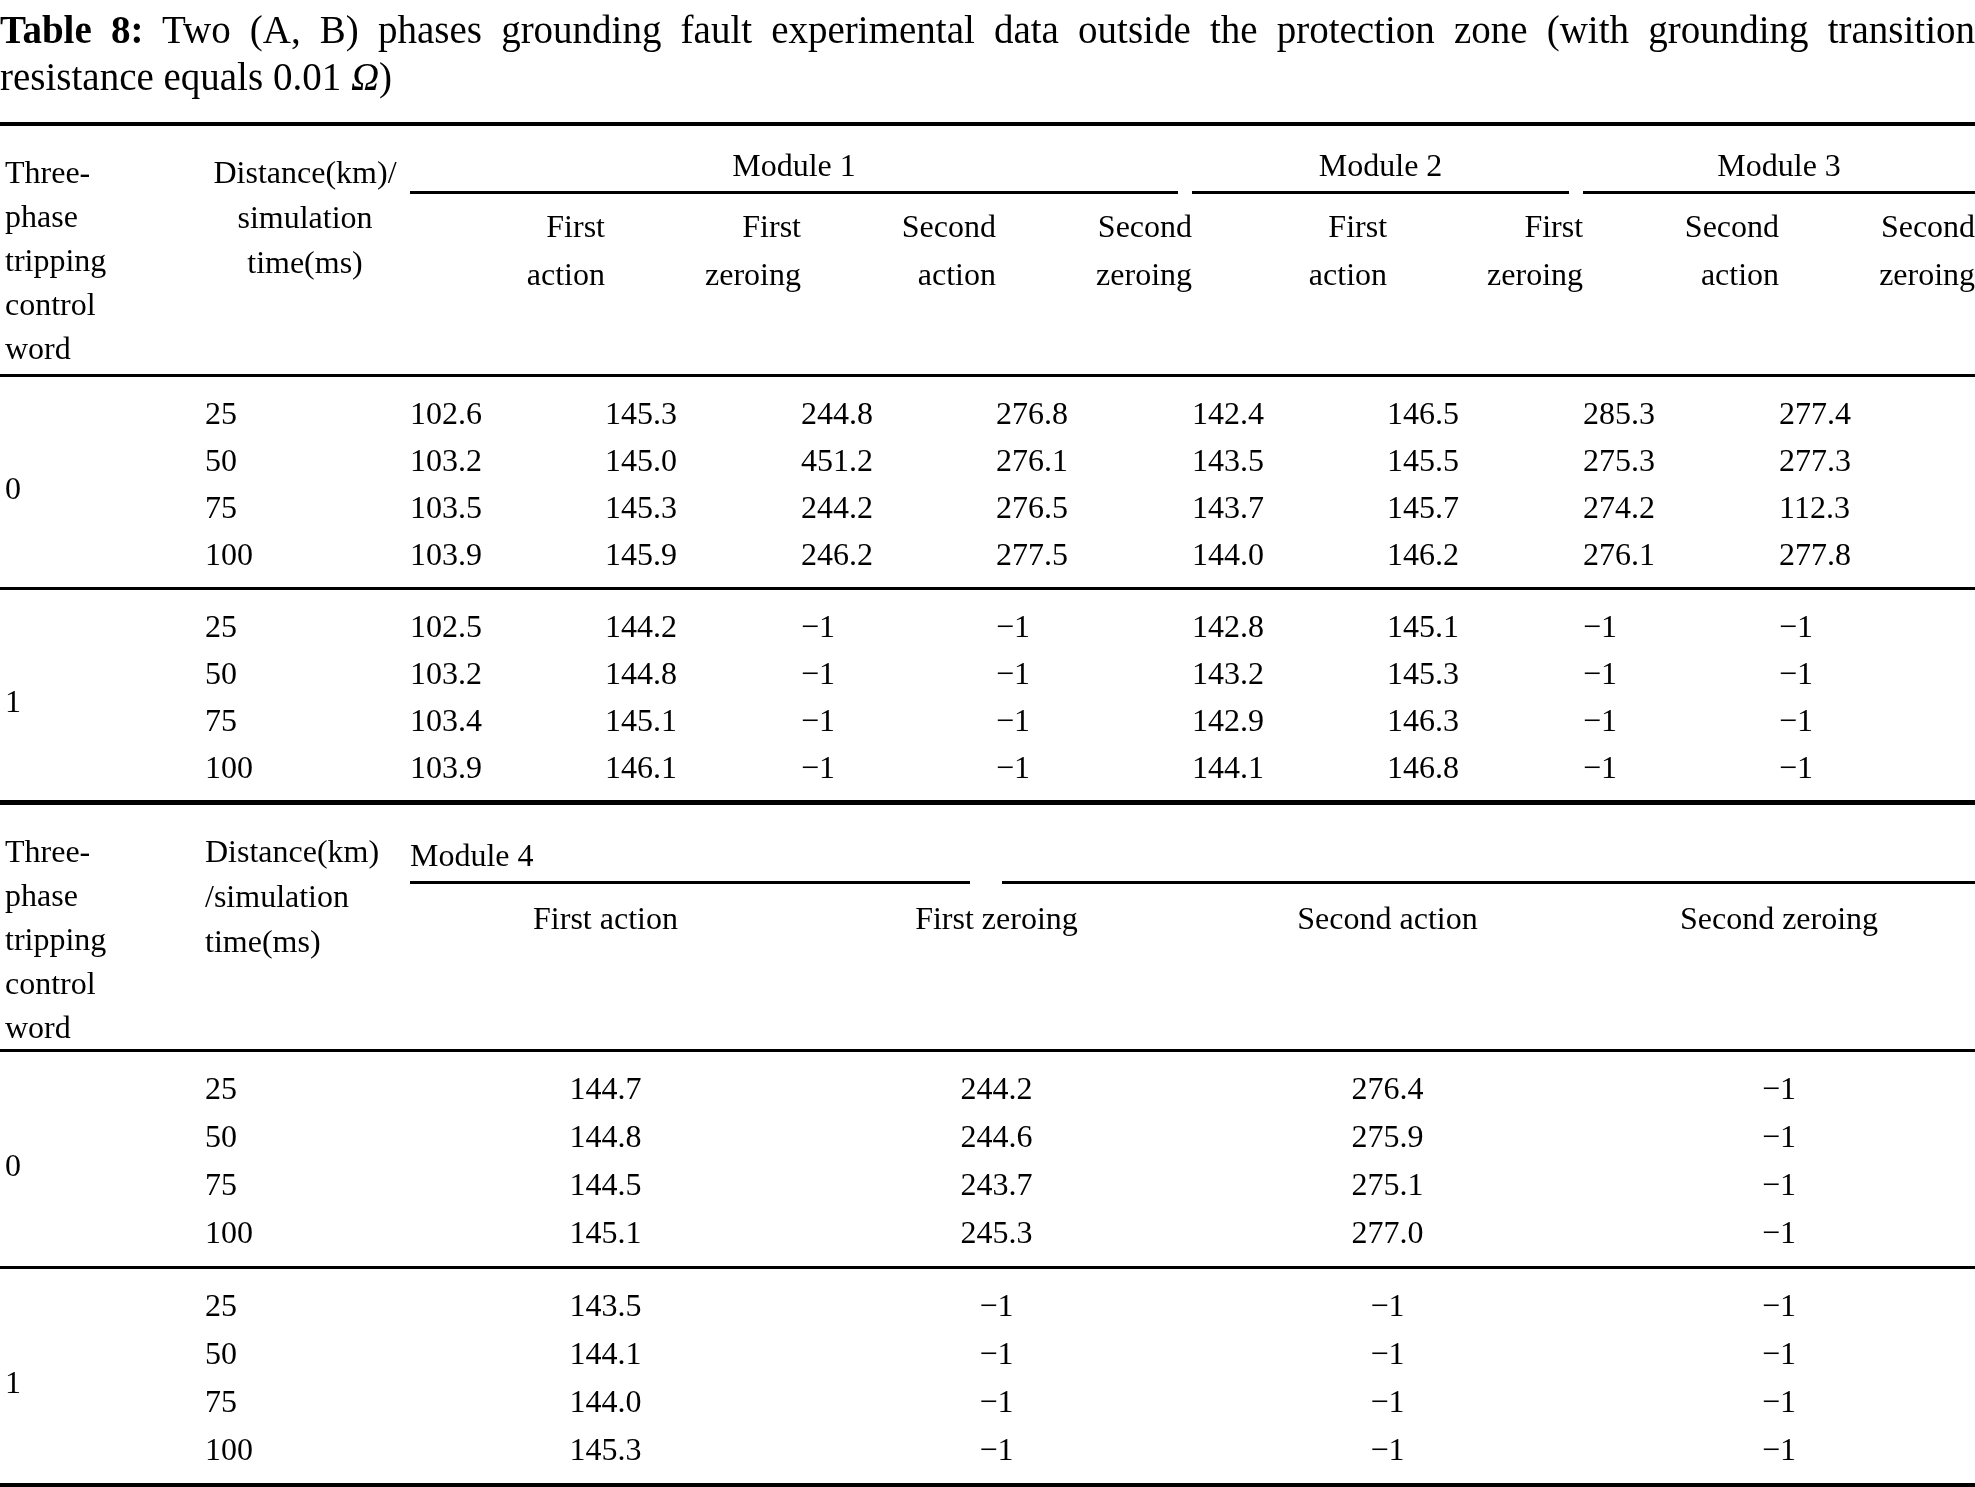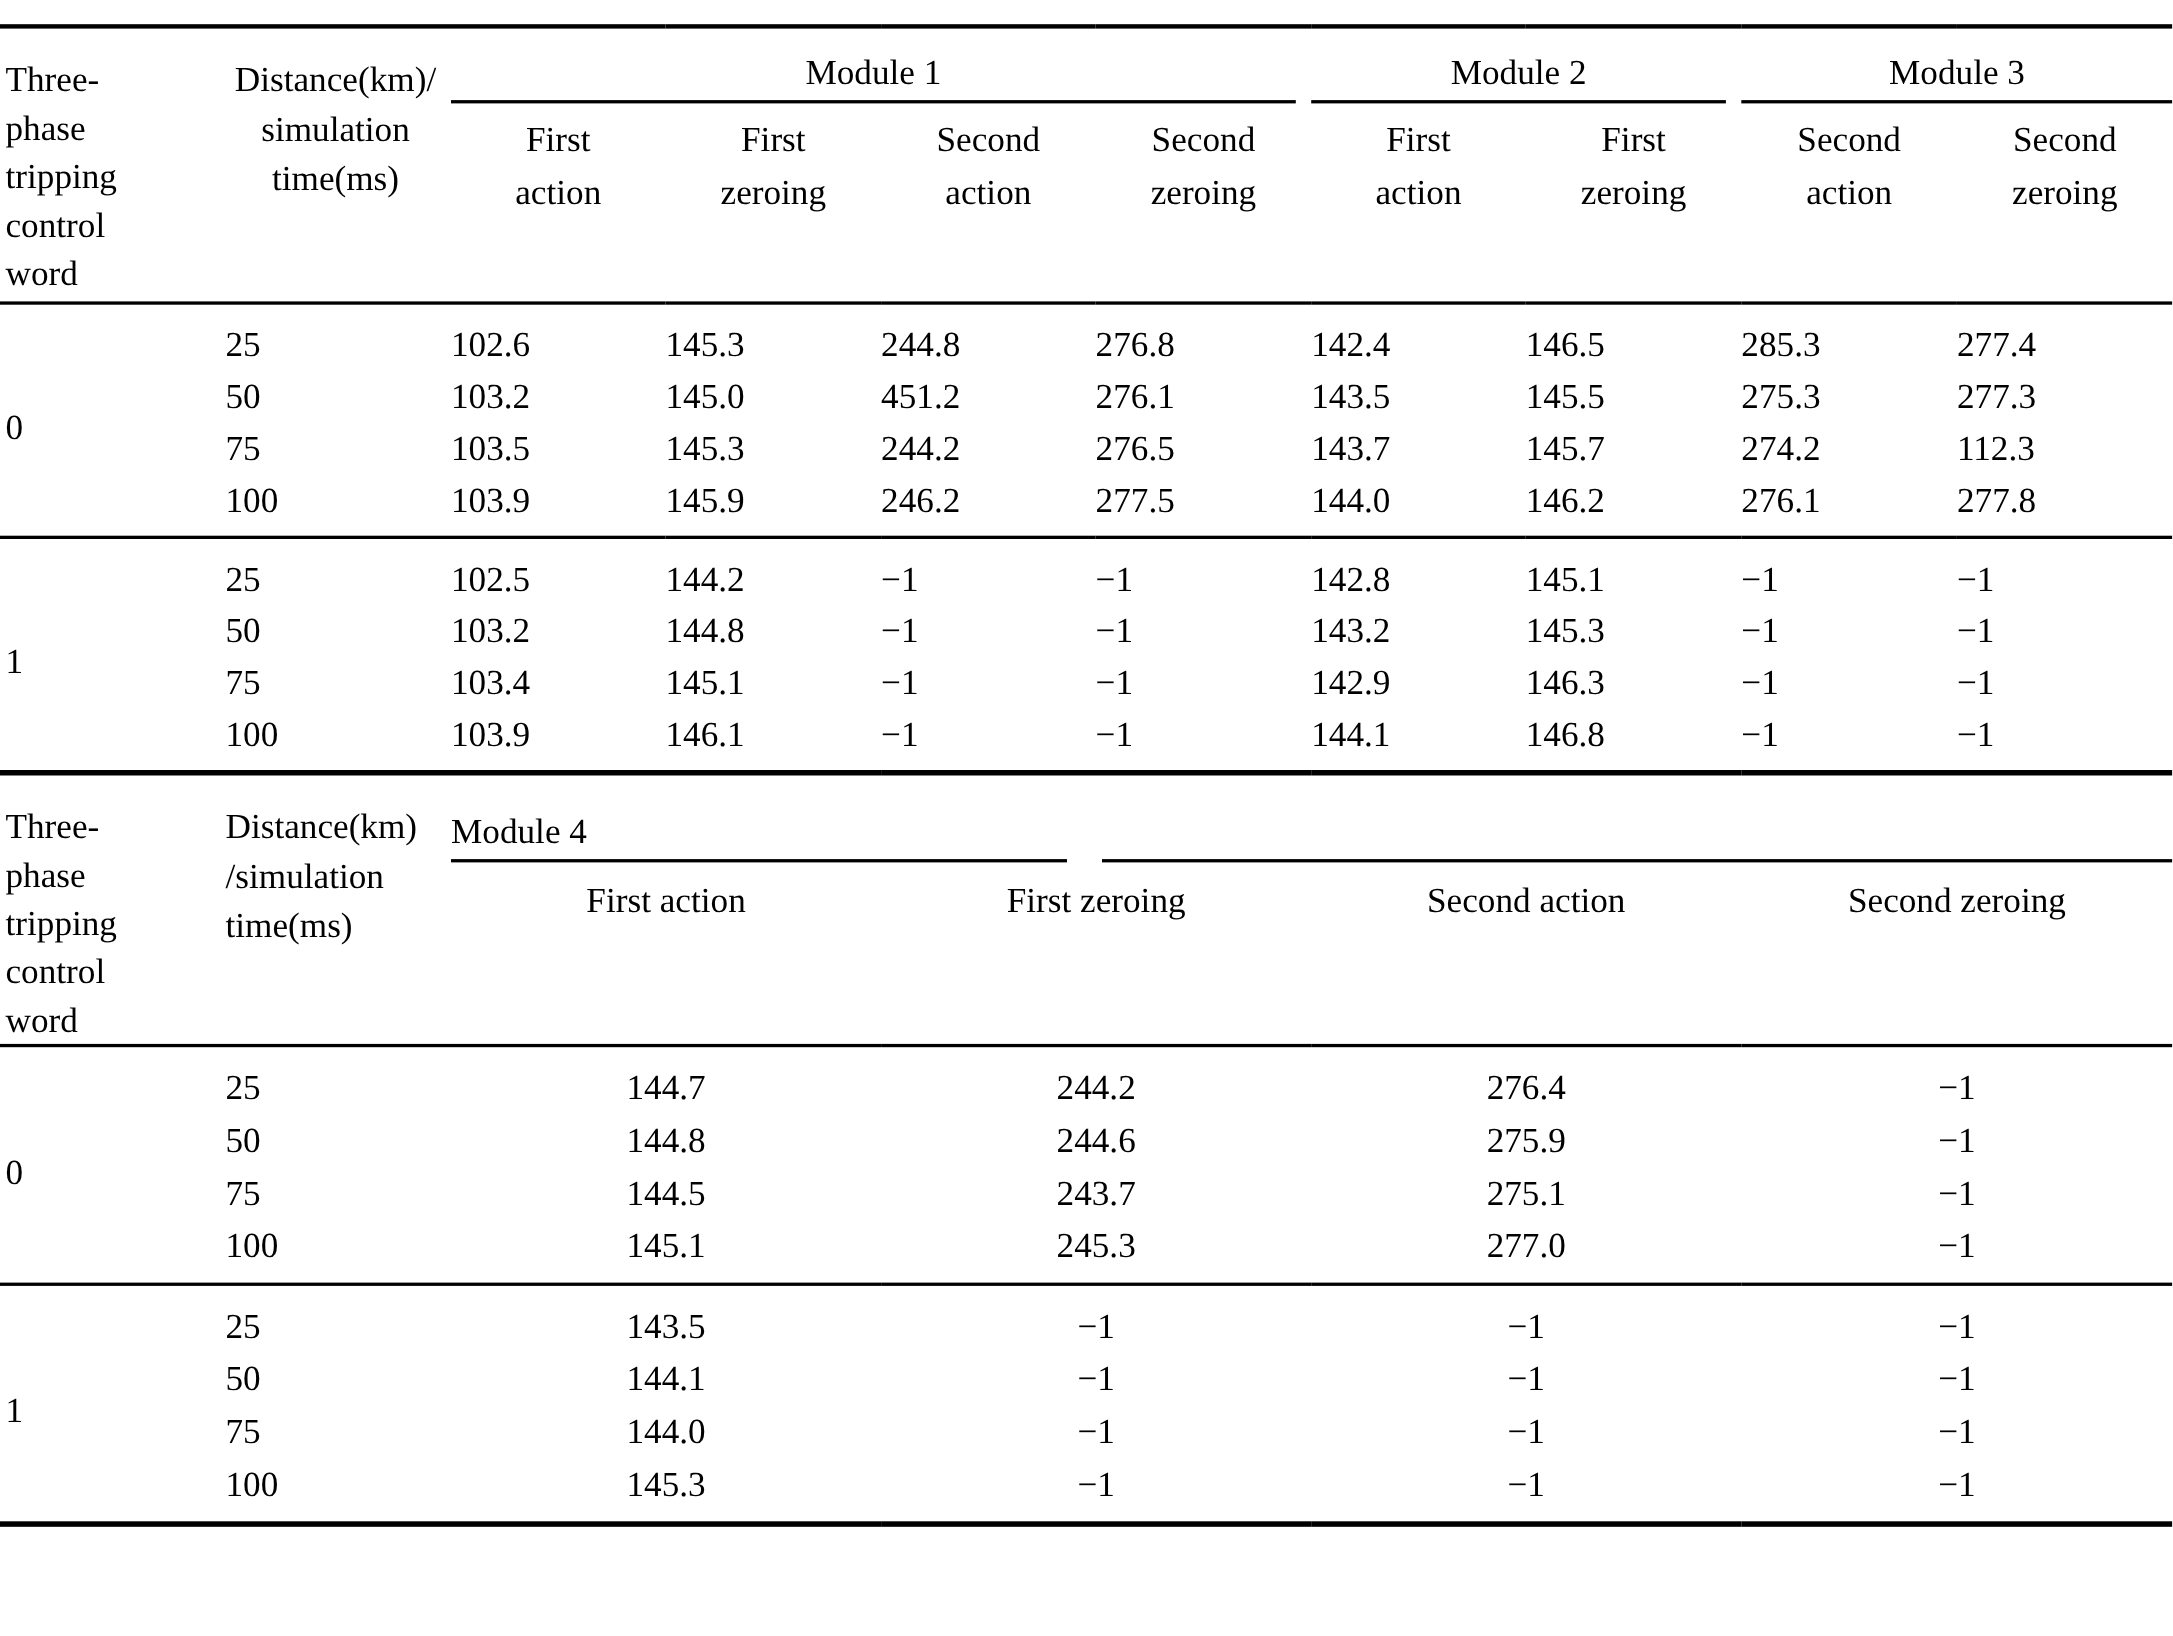--- a/index.html
+++ b/index.html
@@ -84,21 +84,21 @@
       #000 0%, #000 35.8%, rgba(0,0,0,0) 35.8%,
       rgba(0,0,0,0) 37.8%, #000 37.8%, #000 100%);
     background-position: 0 100%;
     background-size: 100% 3px;
     background-repeat: no-repeat;
   }
 
   
   tr.subrow-1 th {
     height: 172px;
-    text-align: center;
+    text-align: right;
     vertical-align: top;
     white-space: pre-line;
     line-height: 48px;
     padding-top: 8px;
     border-bottom: 3px solid #000;
   }
   tr.subrow-2 th {
     height: 148px;
     text-align: center;
     vertical-align: top;
@@ -116,20 +116,25 @@
   td.cw   { text-align: left; padding-left: 5px; vertical-align: middle; }
   td.dist { text-align: left; padding-left: 5px; }
   #t1 td.val { text-align: left; }
   #t2 td.val { text-align: center; }
 </style>
 </head>
 <body>
 
 <div class="page">
 
+  <div class="caption">
+    <span class="cap-label">Table 8:</span>
+    <span>Two (A, B) phases grounding fault experimental data outside the protection zone (with grounding transition resistance equals 0.01</span>
+    <span class="omega">Ω</span><span>)</span>
+  </div>
 
   <table id="t1">
     <colgroup>
       <col style="width:200px">
         <col style="width:210px">
       <col style="width:195px">
         <col style="width:196px">
         <col style="width:195px">
         <col style="width:196px">
       <col style="width:195px">

